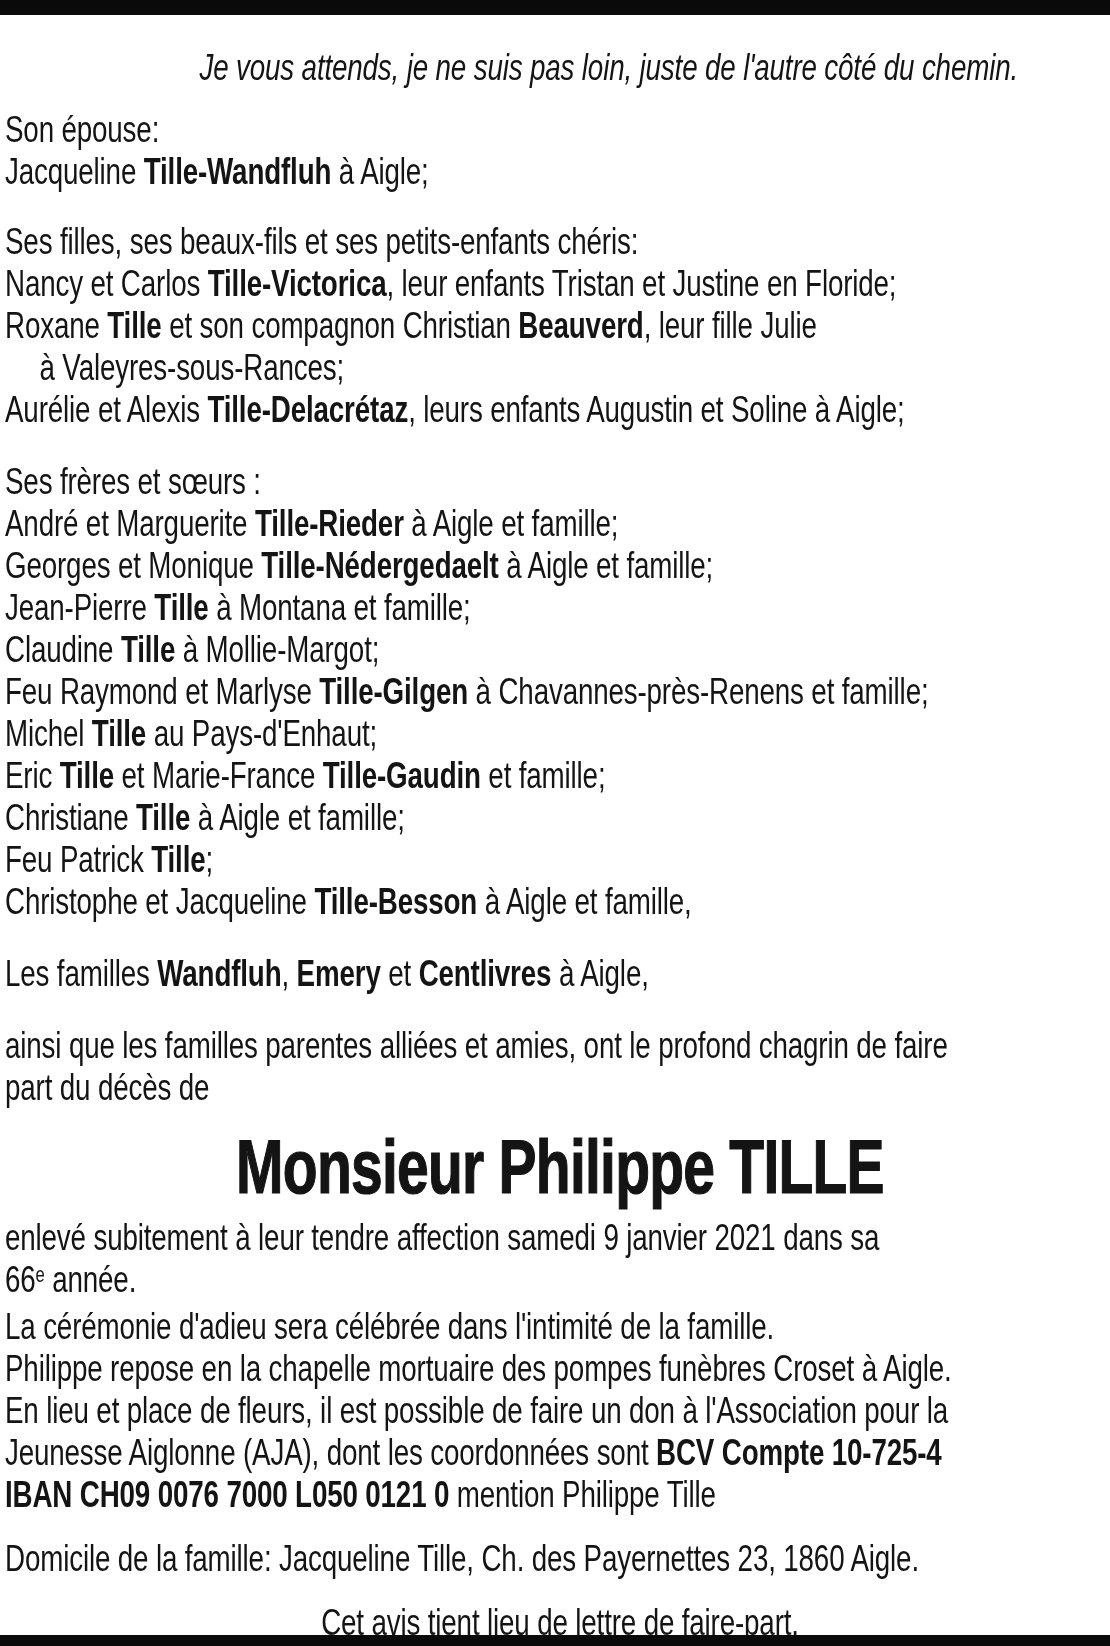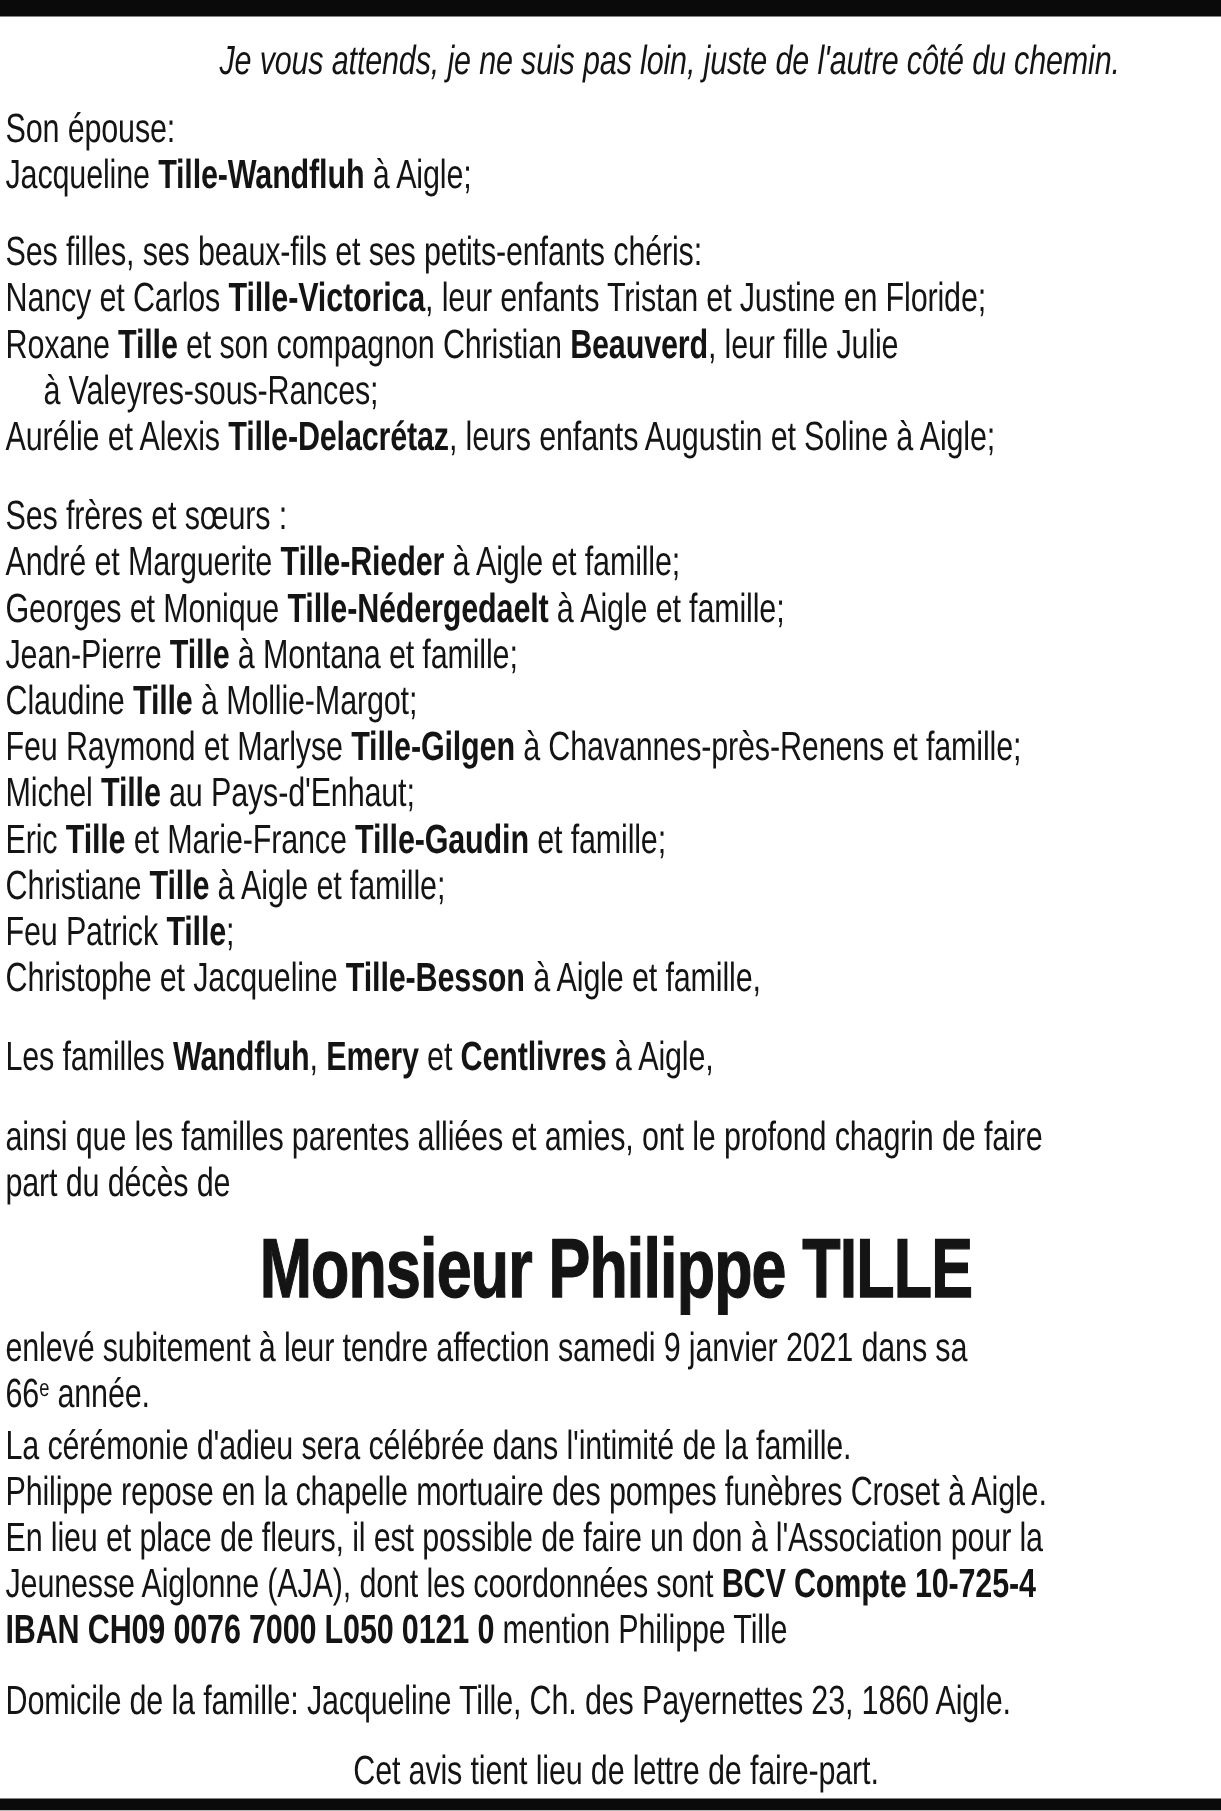--- a/index.html
+++ b/index.html
@@ -23,21 +23,21 @@
   }
   .bottom-border {
     position: absolute;
     left: 0;
     bottom: 0;
     width: 100%;
     height: 11px;
     background: var(--bar);
   }
   .notice {
-    padding: 19px 0 0 5px;
+    padding: 32px 0 0 5px;
   }
   
   .condensed {
     width: 1480px;
     transform: scaleX(0.75);
     transform-origin: top left;
     font-size: 37px;
     line-height: 42px;
     letter-spacing: -0.2px;
     color: var(--text);

